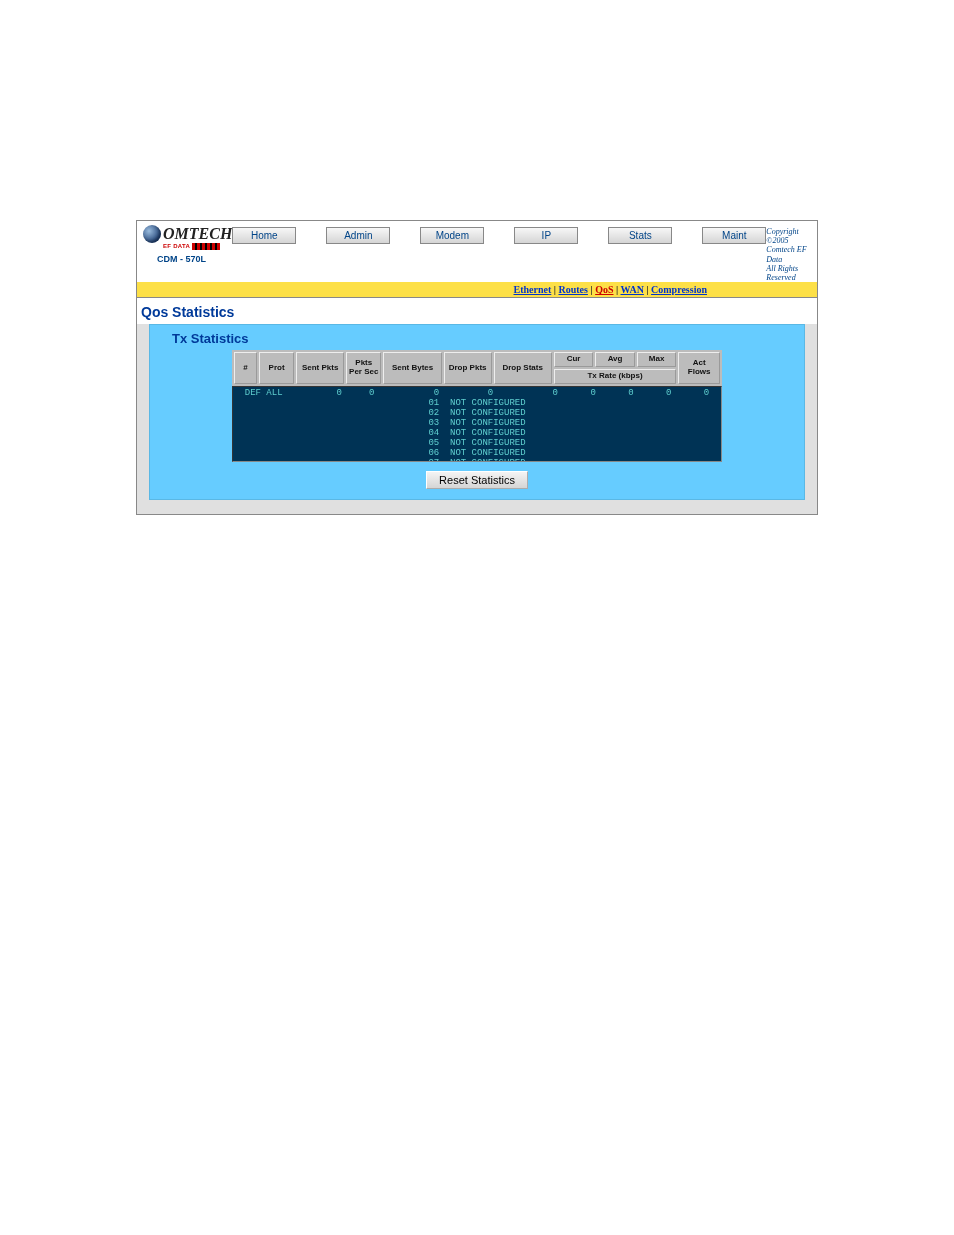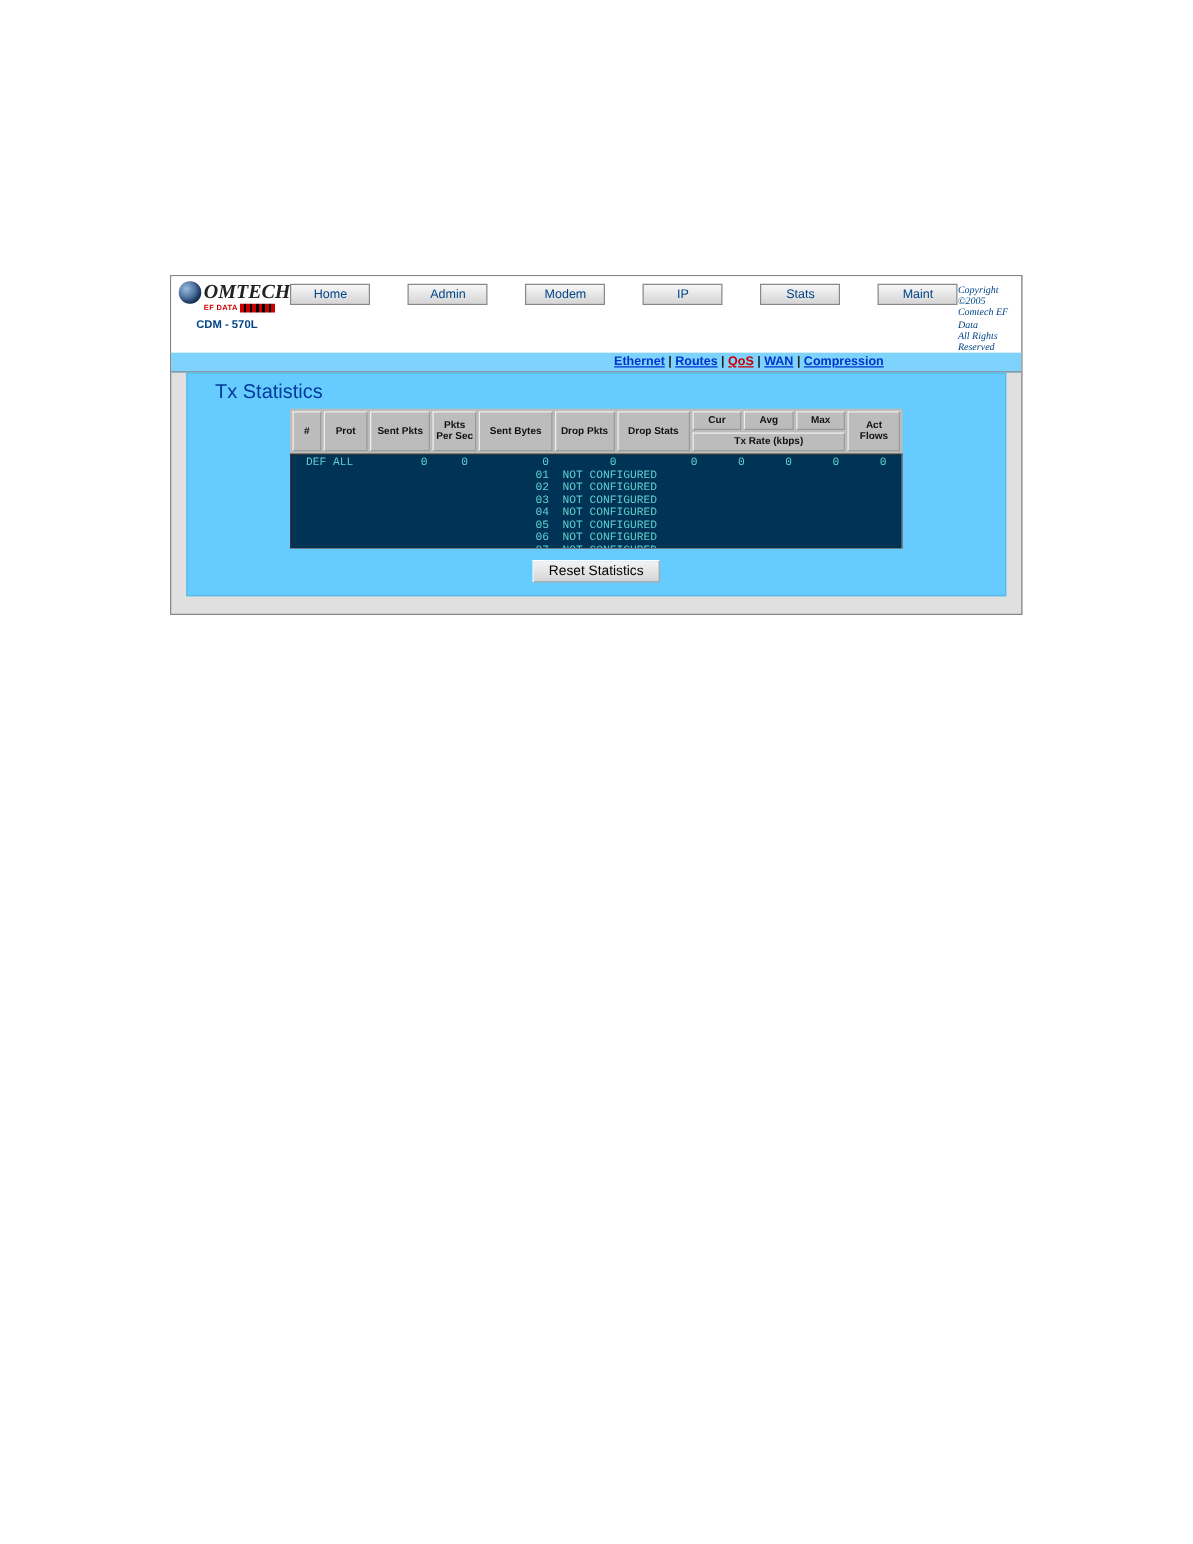--- a/index.html
+++ b/index.html
@@ -88,22 +88,23 @@
     color: #004488;
     text-align: left;
     width: 100px;
     line-height: 1.15;
     padding-top: 2px;
   }
   .subnav {
     text-align: right;
     font-size: 10px;
     padding: 2px 110px 2px 0;
-    background:#7dd3fc;
+    background:#fde047;
     border-bottom:1px solid #888;
+    font-family:Liberation Serif, serif;
   }
   .subnav a {
     color: #0033cc;
     text-decoration: underline;
     font-weight: bold;
     cursor: pointer;
   }
   .subnav a.active { color: #cc0000; }
   .subnav .sep { color:#222; font-weight: bold; }
   .page-title {
@@ -114,22 +115,22 @@
     background:#fff;
   }
   .content-panel {
     background: #66ccff;
     margin: 0 12px 14px 12px;
     padding: 4px 6px 10px 6px;
     border: 1px solid #5ab8e5;
   }
   .section-title {
     color: #003a9a;
-    font-weight: normal;
-    font-size: 16px;
+    font-weight: bold;
+    font-size: 13px;
     padding: 2px 0 4px 16px;
   }
   .table-wrap {
     margin: 0 auto;
     width: 490px;
     background: #bcbcbc;
   }
   table.hdr {
     border-collapse: separate;
     border-spacing: 2px;
@@ -220,20 +221,21 @@
     <span class="sep"> | </span>
     <a>Routes</a>
     <span class="sep"> | </span>
     <a class="active">QoS</a>
     <span class="sep"> | </span>
     <a>WAN</a>
     <span class="sep"> | </span>
     <a>Compression</a>
   </div>
 
+  <div class="page-title">Qos Statistics</div>
 
   <div class="content-panel">
     <div class="section-title">Tx Statistics</div>
 
     <div class="table-wrap">
       <table class="hdr">
         <colgroup>
           <col style="width:22px">
             <col style="width:34px">
             <col style="width:46px">

